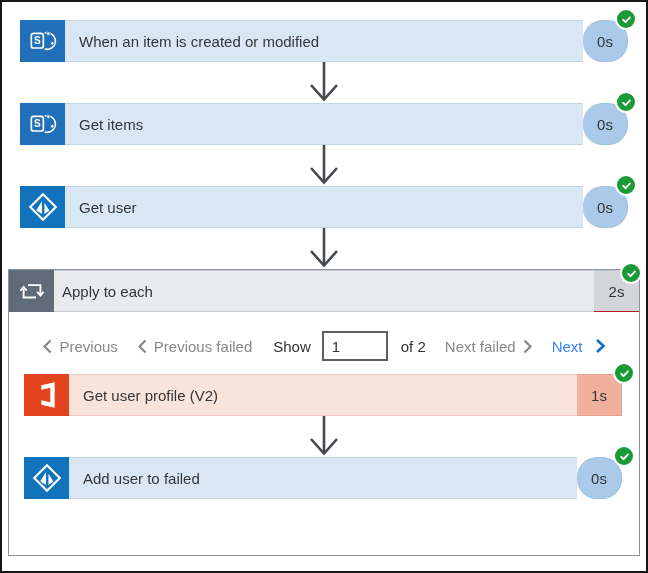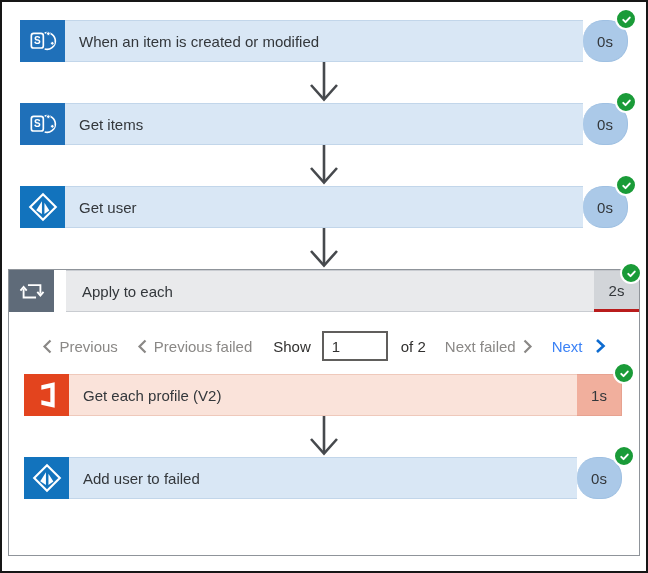--- a/index.html
+++ b/index.html
@@ -44,21 +44,21 @@
     width: 45px; flex: 0 0 45px;
     display: flex; align-items: center; justify-content: center;
     font-size: 15px; color: #33373b;
   }
   .card.blue   .card-body     { background: #d9e7f5; border-top: 1px solid #c2d6ea; border-bottom: 1px solid #c2d6ea; }
   .card.blue   .card-duration { background: #abc9e8; border-top: 1px solid #9fc0e2; border-bottom: 1px solid #9fc0e2; border-right: 1px solid #9fc0e2; border-radius: 20px; }
   .card.salmon .card-body     { background: #fae3da; border-top: 1px solid #efc9bb; border-bottom: 1px solid #efc9bb; }
   .card.salmon .card-duration { background: #f1af9d; border-top: 1px solid #e9a априори; border-right: 1px solid #e7a290; }
   .card.salmon .card-duration { background: #f1af9d; border-top: 1px solid #e7a290; border-bottom: 1px solid #e7a290; border-right: 1px solid #e7a290; }
   .card.grayhdr .card-body     { background: #e9eaec; border-top: 1px solid #c9ccd1; border-bottom: 1px solid #c9ccd1; }
-  .card.grayhdr .card-duration { background: #d2d5d9; border-top: 1px solid #c2c5ca; border-bottom: 3px solid #b91c1c; }
+  .card.grayhdr .card-duration { background: #d2d5d9; border-top: 1px solid #c2c5ca; border-bottom: 1px solid #b91c1c; }
 
   
   .badge {
     position: absolute;
     width: 22px; height: 22px;
     background: #1a9b38;
     border: 2px solid #ffffff;
     border-radius: 50%;
     display: flex; align-items: center; justify-content: center;
     z-index: 5;
@@ -75,21 +75,21 @@
 
   
   .scope {
     margin: 0 6px;
     border: 1px solid #8f949a;
     background: #ffffff;
     position: relative;
     padding-bottom: 56px;
   }
   .scope-header { height: 42px; margin: 0; }
-  .scope-header .card-body { padding-left: 16px; margin-left: 12px; }
+  .scope-header .card-body { padding-left: 8px; }
 
   
   .pagination {
     margin-top: 18px;
     margin-bottom: 12px;
     height: 32px;
     display: flex; align-items: center; justify-content: center;
     gap: 19px;
     font-size: 15px;
   }
@@ -248,21 +248,21 @@
           </svg>
       </span>
     </div>
 
     <div class="card inner salmon">
       <div class="icon-tile tile-orange">
         <svg width="30" height="30" viewBox="0 0 90 90">
           <path d="M28 16 L68 7 L68 83 L28 74 L28 61 L55 67 L55 23 L28 29 Z" fill="#fff"></path>
         </svg>
       </div>
-      <div class="card-body">Get each profile (V2)</div>
+      <div class="card-body">Get user profile (V2)</div>
       <div class="card-duration">1s</div>
       <div class="badge">
         <svg width="13" height="13" viewBox="0 0 20 20">
             <path d="M5 10.5 L8.5 14 L15 7" fill="none" stroke="#fff" stroke-width="3" stroke-linecap="round" stroke-linejoin="round"></path>
           </svg>
       </div>
     </div>
 
     <div class="arrow">
       <svg width="34" height="41" viewBox="0 0 34 41">

